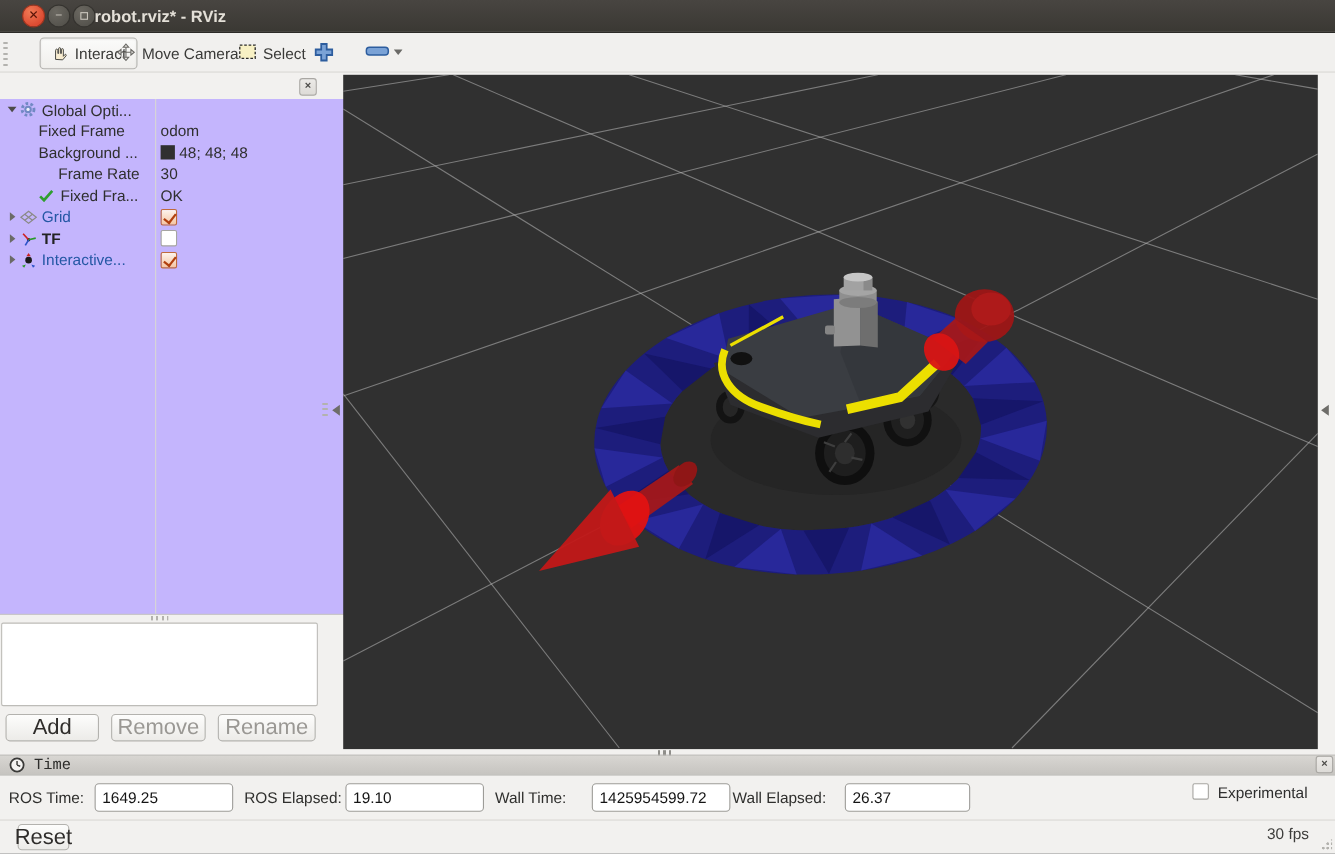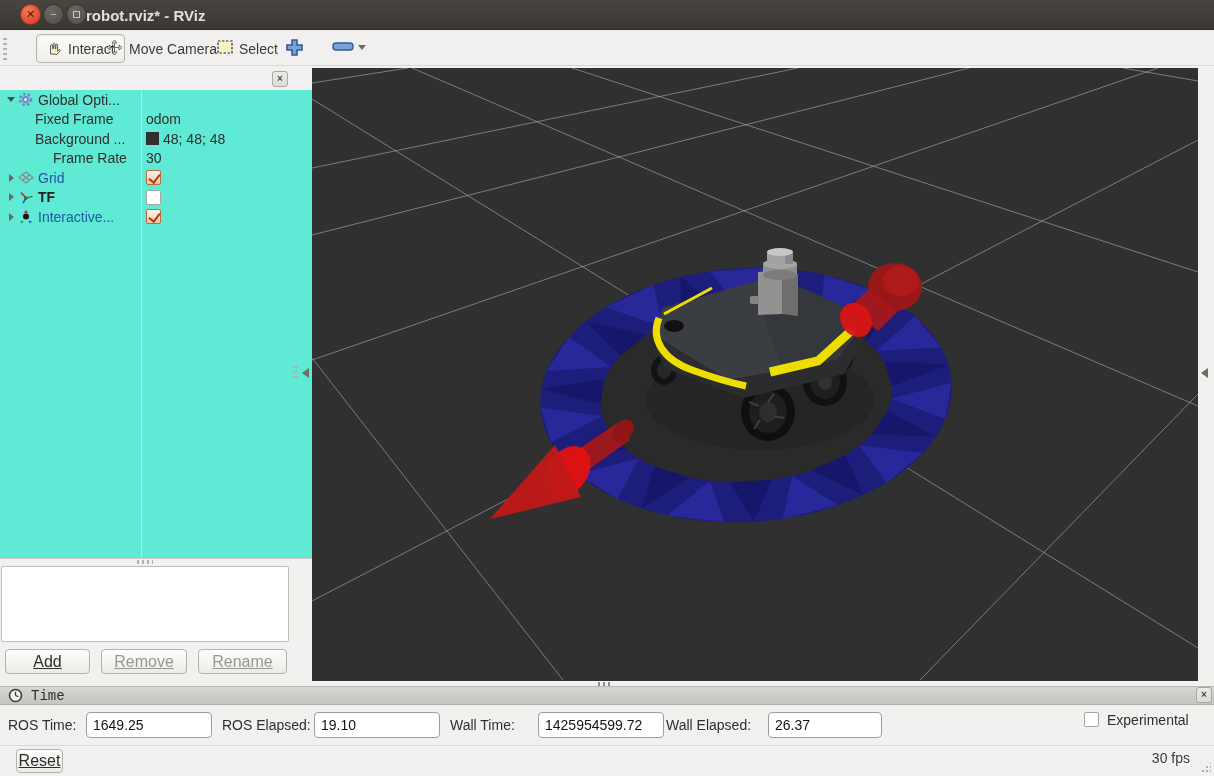--- a/index.html
+++ b/index.html
@@ -31,21 +31,21 @@
     box-shadow:inset 0 1px 2px rgba(0,0,0,.08); }
   .icononly { position:absolute; top:38px; display:flex; align-items:center; }
 
   
   .dp-header { position:absolute; left:0; top:68px; width:290px; height:22px; display:flex; align-items:center;margin-top:35px; }
   .dp-header .dp-title { margin-left:6px; font-size:15px; color:#2d2d2b; }
   .panel-close { position:absolute; width:16px; height:16px; border:1px solid #a9a7a3; border-radius:3px;
     background:linear-gradient(#eceae7,#dddbd7); color:#4c4b48; font-size:10px; font-weight:bold;
     display:flex; align-items:center; justify-content:center; line-height:1; }
   .dp-close { left:272px; top:71px; }
-  .tree { position:absolute; left:0; top:90px; width:340px; height:469px; background:#5eead4;
+  .tree { position:absolute; left:0; top:90px; width:340px; height:469px; background:#c4b5fd;
     border-bottom:1px solid #c9c8c4; overflow:hidden; }
   .tree-divider { position:absolute; left:141px; top:0; width:1px; height:100%; background:#d9d8d4; }
   .trow { position:relative; height:19.5px; display:flex; align-items:center; }
   .exp { width:14px; display:inline-flex; justify-content:center; flex:none; }
   .exp.open::after { content:""; border-left:4px solid transparent; border-right:4px solid transparent; border-top:5px solid #4c4b48; }
   .exp.closed::after { content:""; border-top:4px solid transparent; border-bottom:4px solid transparent; border-left:5px solid #6b6a67; }
   .ticon { width:20px; flex:none; display:inline-flex; align-items:center; }
   .tlabel { white-space:nowrap; }
   .tlabel.blue { color:#2457a4; font-weight:normal; }
   .tlabel.boldark { color:#222; font-weight:bold; }
@@ -56,22 +56,22 @@
   .cb.checked::after { content:""; position:absolute; left:4px; top:1px; width:5px; height:9px;
     border-right:2.5px solid #b13f0e; border-bottom:2.5px solid #b13f0e; transform:rotate(38deg); }
   .cb.unchecked { border:1px solid #a6a5a1; background:#fff; }
 
   .tree-splitter { position:absolute; left:137px; top:560px; width:16px; height:4px;
     background:repeating-linear-gradient(90deg,#b3b2ae 0 2px, transparent 2px 5px); }
   .descbox { position:absolute; left:1px; top:566px; width:288px; height:76px;
     background:#fff; border:1px solid #bdbcb8; border-radius:2px; }
 
   .btn { position:absolute; height:25px; border:1px solid #b3b2ae; border-radius:4px;
-    background:linear-gradient(#fdfdfc,#ecebe8); font-size:16px; color:#2f2d2b;
-    display:flex; align-items:center; justify-content:center; font-family:inherit;text-decoration:underline; }
+    background:linear-gradient(#fdfdfc,#ecebe8); font-size:20px; color:#2f2d2b;
+    display:flex; align-items:center; justify-content:center; font-family:inherit; }
   .btn.disabled { color:#9a9894; }
 
   
   .arrow-left { width:0; height:0; border-top:5px solid transparent; border-bottom:5px solid transparent;
     border-right:7px solid #6e6d69; }
   .vgrip { position:absolute; width:5px; height:14px;
     background:repeating-linear-gradient(#b3b2ae 0 2px, transparent 2px 5px); }
   .hgrip { position:absolute; width:14px; height:5px;
     background:repeating-linear-gradient(90deg,#8f8e8a 0 2px, transparent 2px 5px); }
 
@@ -191,20 +191,30 @@
         </div>
         <div class="trow" style="padding-left: 21px;">
           <span class="exp"></span>
           <span class="tlabel ">Background ...</span>
           <span class="tval"><span class="swatch" style="background:#303030"></span>48; 48; 48</span>
         </div>
         <div class="trow" style="padding-left: 39px;">
           <span class="exp"></span>
           <span class="tlabel ">Frame Rate</span>
           <span class="tval">30</span>
+        </div>
+        <div class="trow" style="padding-left: 21px;">
+          <span class="exp"></span>
+          <span class="ticon">
+            <svg width="14" height="12" viewBox="0 0 14 12">
+              <path d="M1.5 6.5 L5 10 L12.5 1.5" fill="none" stroke="#2f9e2f" stroke-width="2.4"></path>
+            </svg>
+          </span>
+          <span class="tlabel ">Fixed Fra...</span>
+          <span class="tval">OK</span>
         </div>
         <div class="trow" style="padding-left: 4px;">
           <span class="exp closed"></span>
           <span class="ticon">
             <svg width="16" height="13" viewBox="0 0 16 13">
               <g stroke="#8a8a86" stroke-width="1.1" fill="none">
                 <path d="M8 1 L15 6.5 L8 12 L1 6.5 Z"></path>
                 <path d="M4.5 3.7 L11.5 9.2 M11.5 3.7 L4.5 9.2"></path>
               </g>
             </svg>

